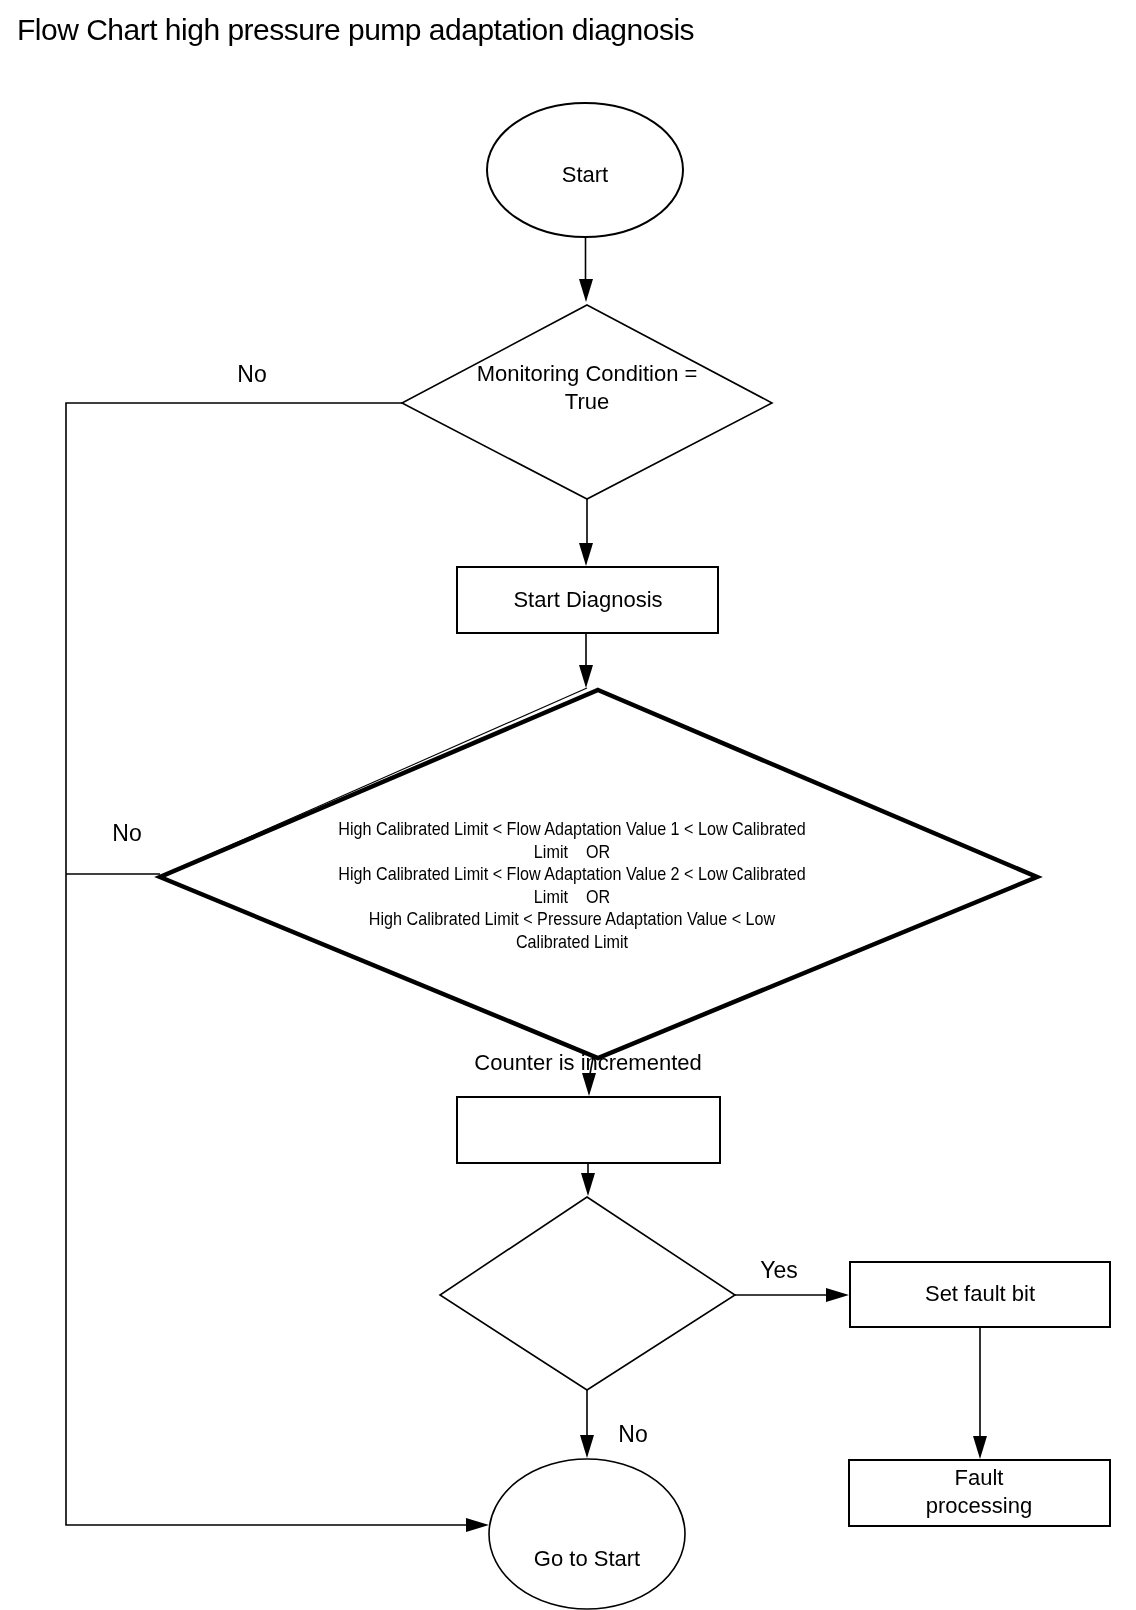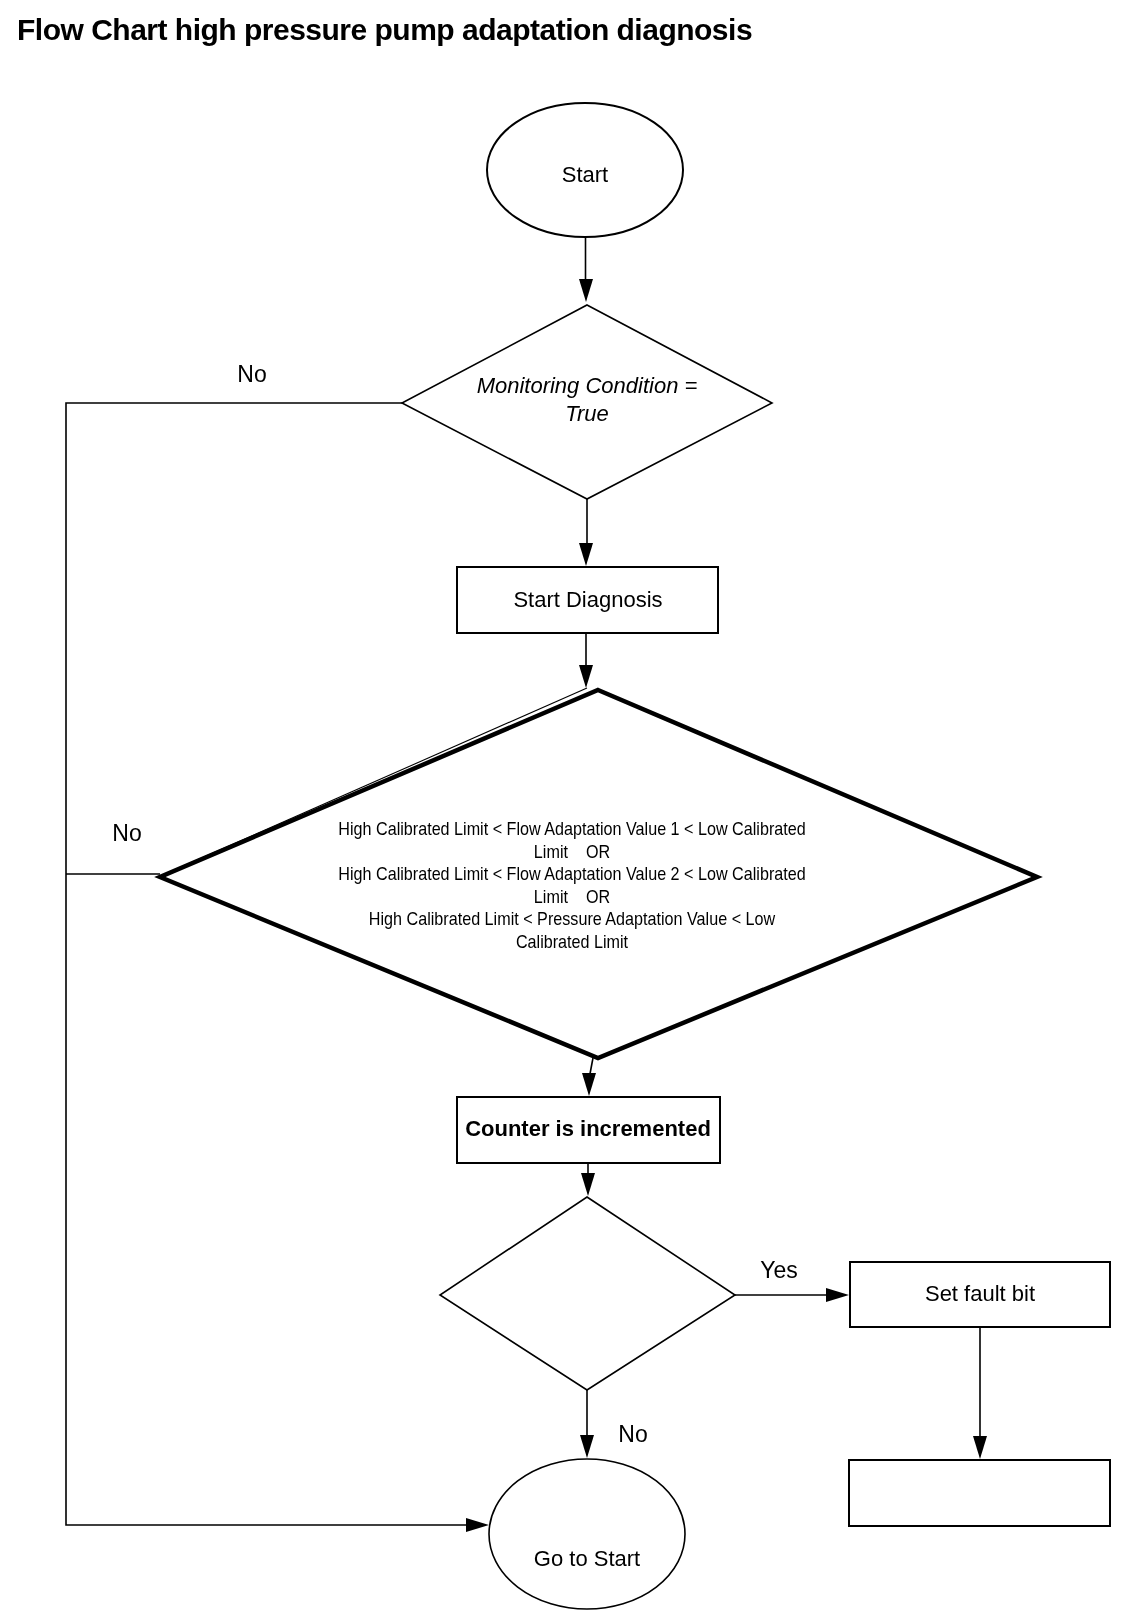--- a/index.html
+++ b/index.html
@@ -11,21 +11,21 @@
     color: #000000;
     font-family: "Liberation Sans", sans-serif;
     overflow: hidden;
   }
   .title {
     position: absolute;
     left: 17px;
     top: 11px;
     font-size: 30px;
     line-height: 38px;
-    font-weight: bold;
+    font-weight: normal;
     letter-spacing: -0.5px;
     white-space: nowrap;
   }
   svg.canvas { position: absolute; left: 0; top: 0; }
   svg .shape { fill: none; stroke: #000000; }
   svg .sw1  { stroke-width: 1.1px; }
   svg .sw15 { stroke-width: 1.6px; }
   svg .sw2  { stroke-width: 2px; }
   svg .sw45 { stroke-width: 4.5px; }
   svg .ah   { fill: #000000; stroke: none; }
@@ -89,37 +89,38 @@
 
     <polyline class="shape sw15" points="402,403 66,403 66,1525 471,1525"></polyline>
     <line class="shape sw15" x1="160" y1="874" x2="66" y2="874"></line>
     <polygon class="ah" points="489,1525 466,1518 466,1532"></polygon>
 
     <ellipse class="shape sw15" cx="587" cy="1534" rx="98" ry="75"></ellipse>
   </svg>
 
   <div class="lbl fs22" style="left:585px; top:169px;margin-top:6px;">Start</div>
 
-  <div class="lbl fs22" style="left:587px; top:400px;font-style:italic;">Monitoring Condition =
+  <div class="lbl fs22" style="left:587px; top:388px;">Monitoring Condition =
 True</div>
 
   <div class="lbl fs22" style="left:588px; top:600px;">Start Diagnosis</div>
 
   <div class="lbl cond" style="left:572px; top:885px;">High Calibrated Limit &lt; Flow Adaptation Value 1 &lt; Low Calibrated
 Limit    OR
 High Calibrated Limit &lt; Flow Adaptation Value 2 &lt; Low Calibrated
 Limit    OR
 High Calibrated Limit &lt; Pressure Adaptation Value &lt; Low
 Calibrated Limit</div>
 
-  <div class="lbl fs22" style="left:588px; top:1129px;font-weight:bold;">Counter is incremented</div>
+  <div class="lbl fs22" style="left:588px; top:1063px;">Counter is incremented</div>
 
 
   <div class="lbl fs22" style="left:980px; top:1294px;">Set fault bit</div>
 
+  <div class="lbl fs22" style="left:979px; top:1492px;">Fault processing</div>
 
   <div class="lbl fs22" style="left:587px; top:1527px;margin-top:32px;">Go to Start</div>
 
   <div class="lbl fs23" style="left:252px; top:374px;">No</div>
 
   <div class="lbl fs23" style="left:127px; top:833px;">No</div>
 
   <div class="lbl fs23" style="left:779px; top:1270px;">Yes</div>
 
   <div class="lbl fs23" style="left:633px; top:1434px;">No</div>

